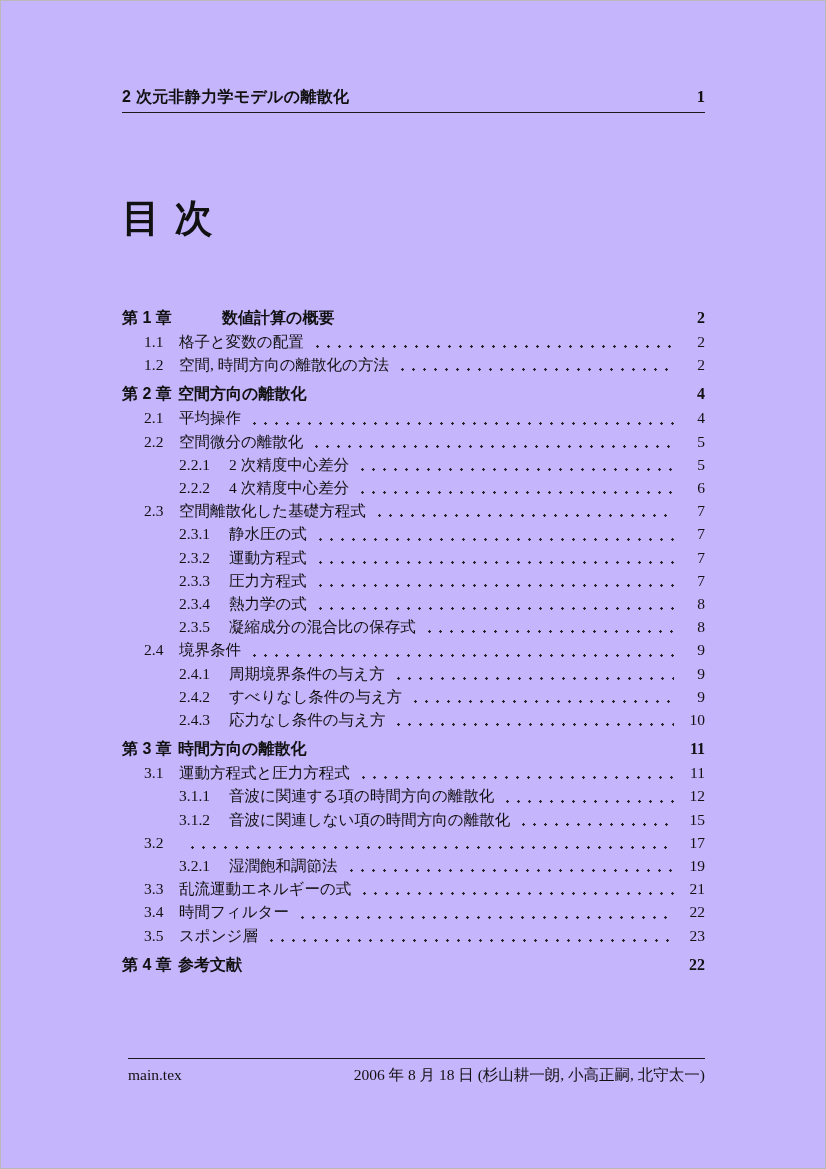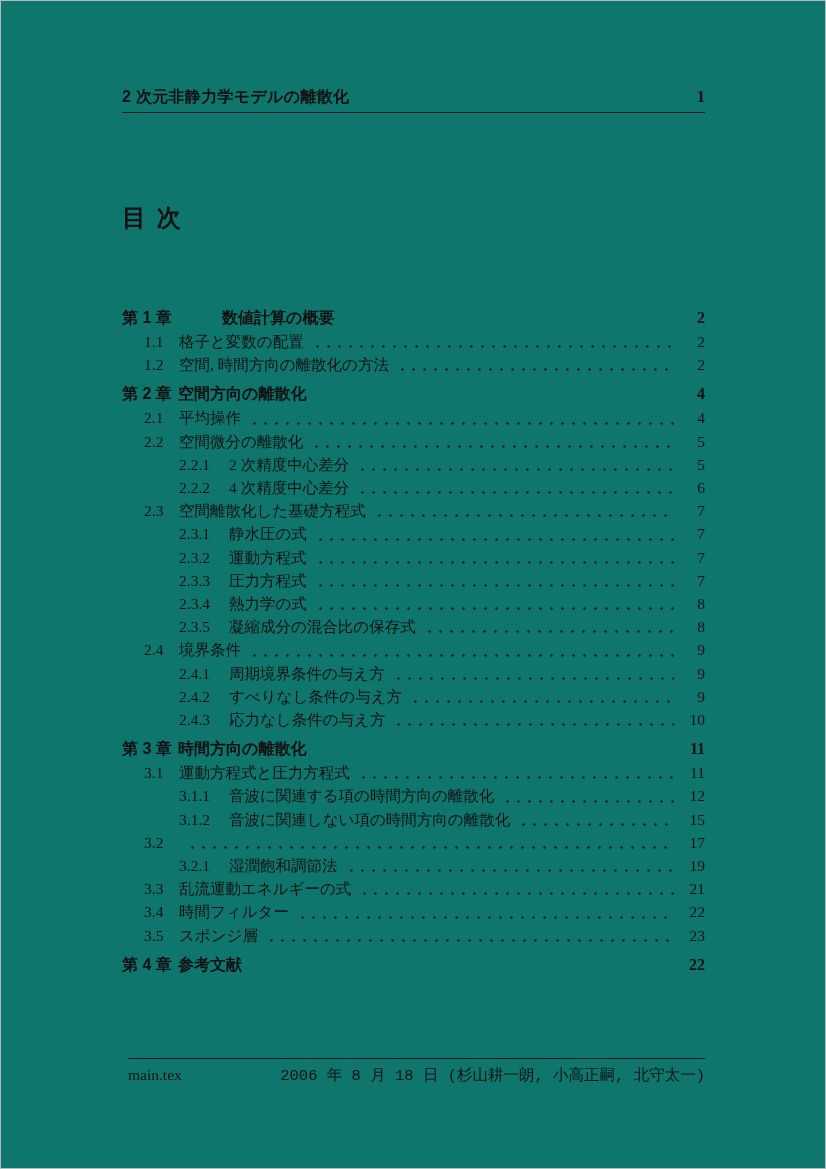--- a/index.html
+++ b/index.html
@@ -1,20 +1,20 @@
 <!DOCTYPE html>
 <html><head>
 <meta charset="utf-8">
 <style>
   html,body { margin:0; padding:0; background:#ffffff; }
   .page {
     position:relative;
     width:826px; height:1169px;
     box-sizing:border-box;
-    background:#0f766e;
+    background:#c4b5fd;
     border:1px solid #b9b9b9;
     font-family:"Liberation Serif","DejaVu Serif",serif;
     color:#111111;
     overflow:hidden;
   }
 
   
   .header {
     display:flex; justify-content:space-between; align-items:baseline;
     margin:86px 120px 0 121px;
@@ -24,21 +24,21 @@
   .header-title {
     font-family:"Liberation Sans","DejaVu Sans",sans-serif;
     font-size:16px; font-weight:600; letter-spacing:0.3px;
   }
   .header-page { font-size:16.5px; font-weight:bold; }
 
   
   .toc-title {
     margin:87px 120px 0 121px;
     font-family:"Liberation Sans","DejaVu Sans",sans-serif;
-    font-size:24px; font-weight:bold;
+    font-size:38px; font-weight:bold;
     line-height:36px; letter-spacing:2px;
   }
 
   
   .toc { margin:70px 120px 0 121px; }
   .toc-row { display:flex; line-height:23.2px; font-size:15.5px; }
   .toc-row .spacer { flex:1 1 auto; }
   .toc-row .pg { min-width:24px; text-align:right; white-space:nowrap; }
 
   .toc-row.chapter {
@@ -69,21 +69,21 @@
 
   
   .footer {
     position:absolute; left:127px; right:120px; top:1057px;
     border-top:1.4px solid #1a1a1a;
     padding-top:6px;
     display:flex; justify-content:space-between; align-items:baseline;
     font-size:15.5px;
   }
   .footer-left  { font-family:"Liberation Serif","DejaVu Serif",serif; }
-  .footer-right { font-family:Liberation Mono, monospace; }
+  .footer-right { font-family:Liberation Serif, serif; }
 </style>
 </head>
 <body>
 
 <div class="page">
 
   <div class="header">
     <span class="header-title">2 次元非静力学モデルの離散化</span>
     <span class="header-page">1</span>
   </div>

